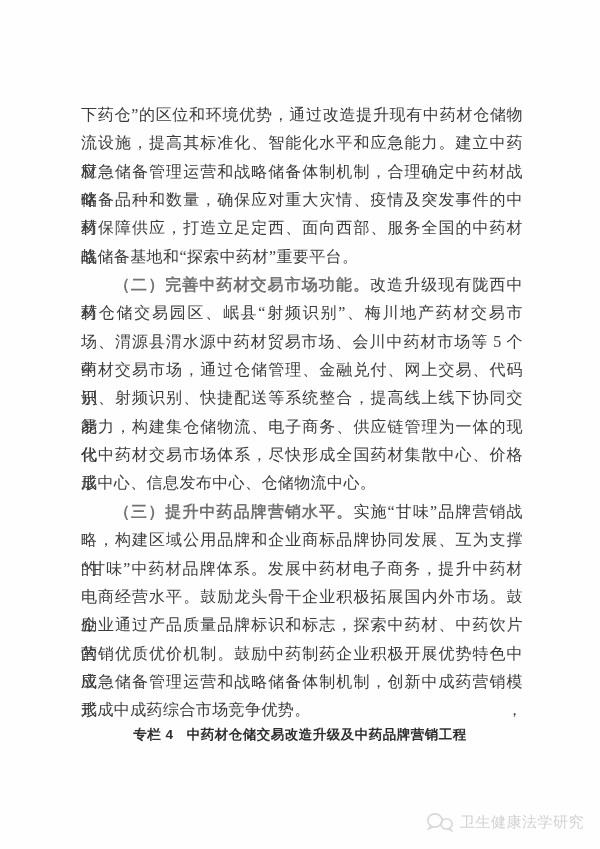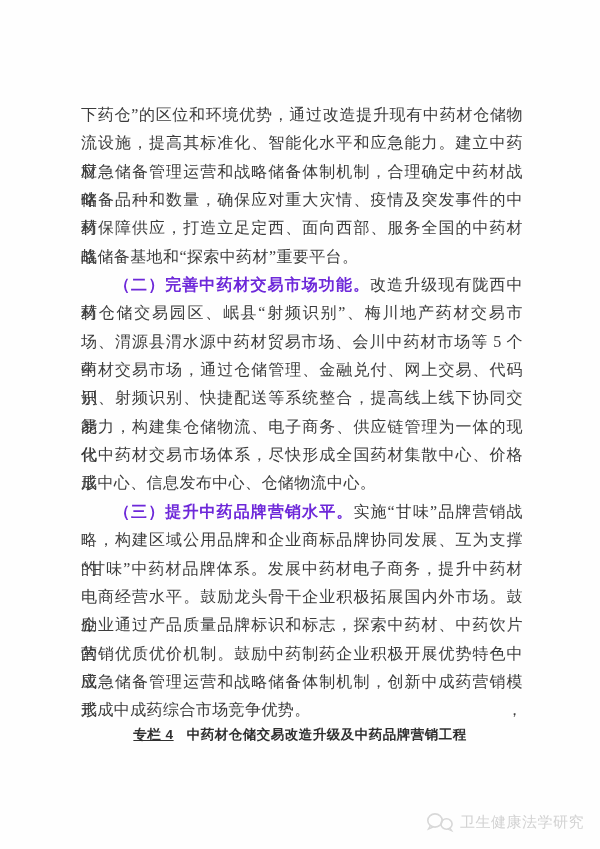--- a/index.html
+++ b/index.html
@@ -32,38 +32,37 @@
   .line.fill {
     white-space: normal;
     text-align: justify;
     text-align-last: justify;
   }
   .line.indent {
     text-indent: 33px;
   }
   .bold {
     font-weight: 700;
-    color: #6d28d9;
+    color: #737373;
   }
   .caption {
     position: absolute;
     top: 726px;
     left: 0;
     width: 600px;
     text-align: center;
     font-family: "Liberation Sans", sans-serif;
     font-weight: 700;
     font-size: 13.5px;
     line-height: 17px;
     color: #2f2f2f;
     letter-spacing: 0.5px;
   }
   .caption .caption-prefix {
     margin-right: 13px;
-    text-decoration: underline;
   }
   .watermark {
     position: absolute;
     top: 811px;
     right: 16px;
     display: flex;
     align-items: center;
     gap: 5px;
     font-family: "Liberation Sans", sans-serif;
     font-size: 15px;

